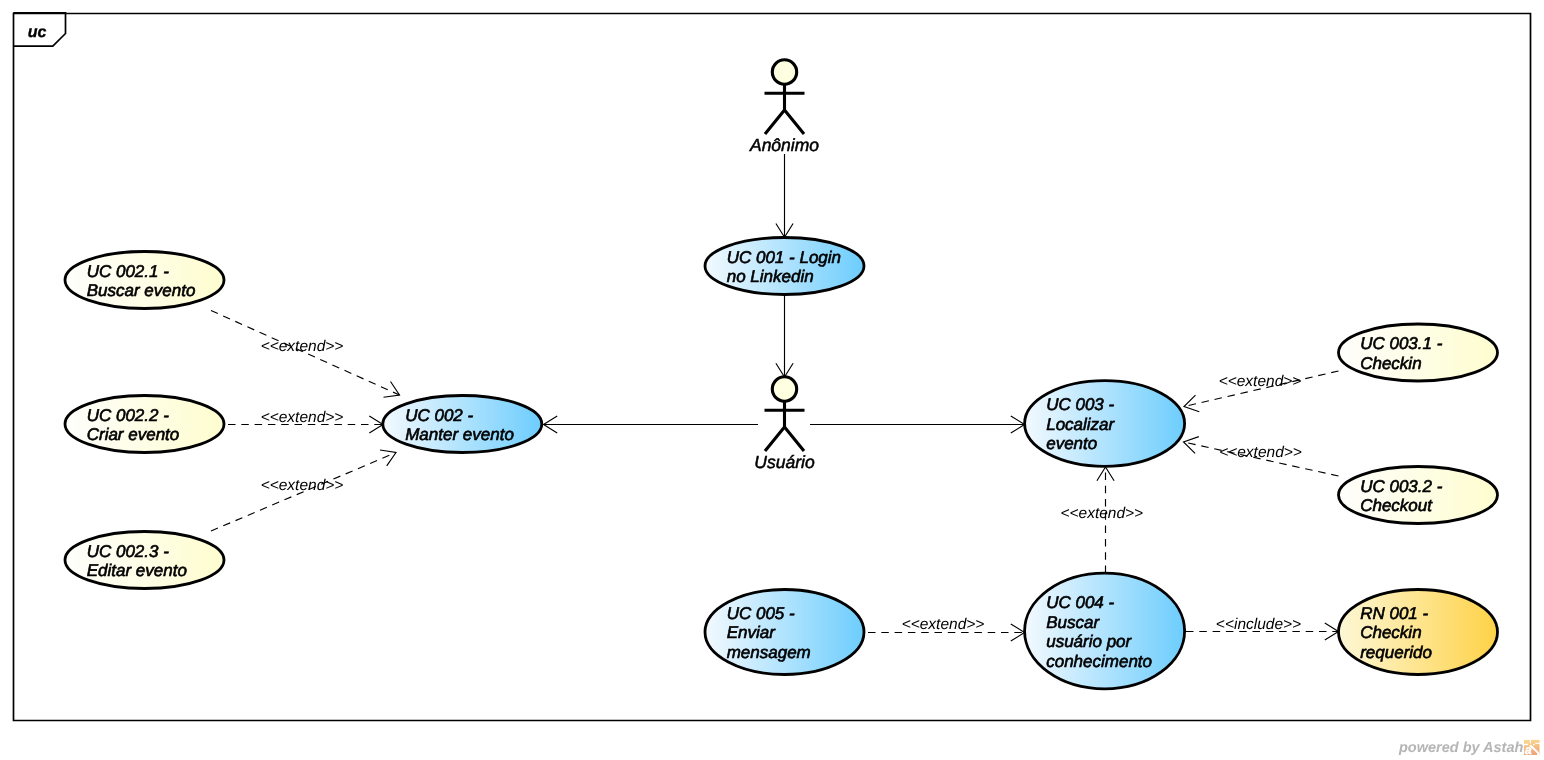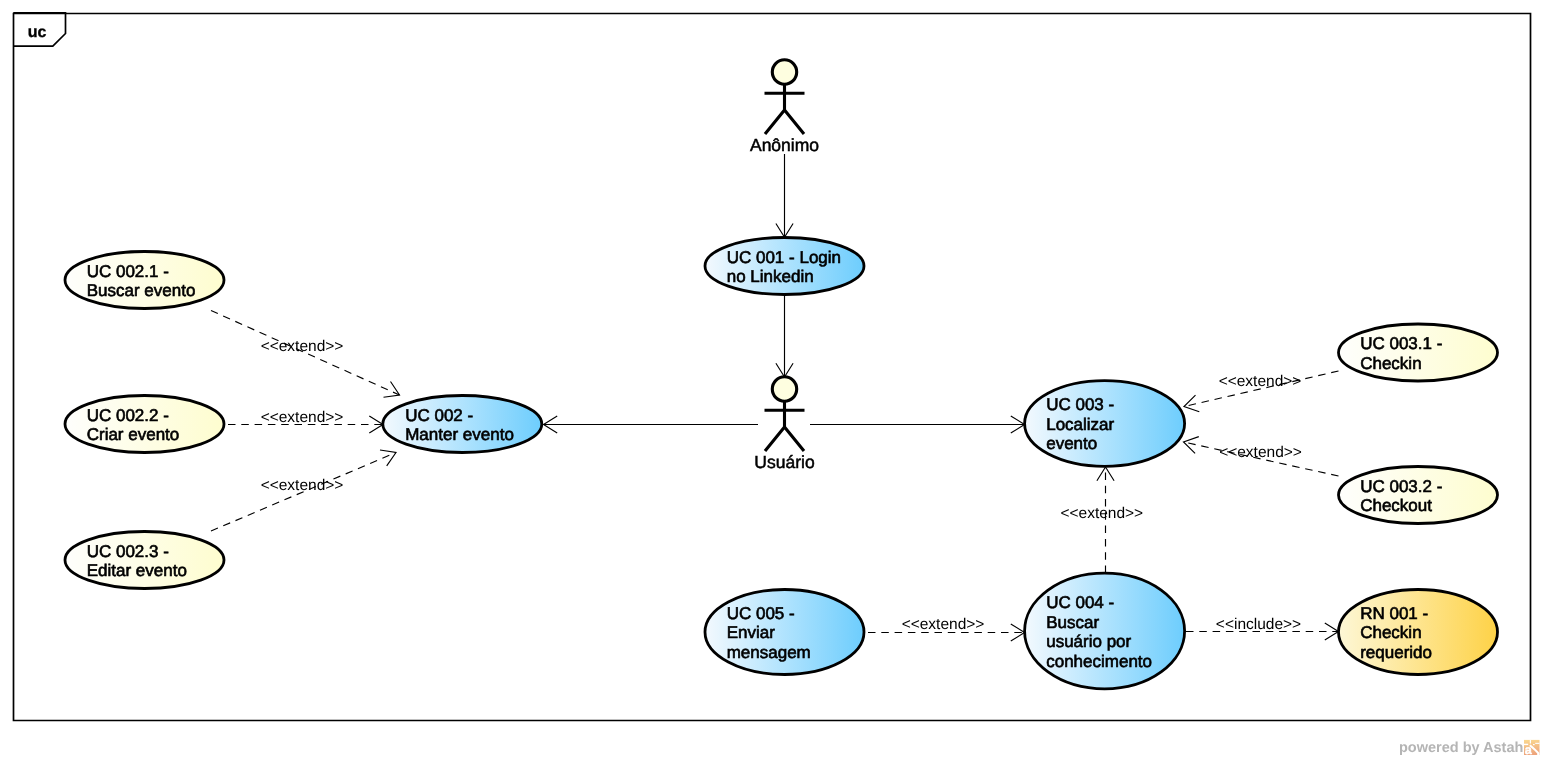--- a/index.html
+++ b/index.html
@@ -1,18 +1,18 @@
 <!DOCTYPE html>
 <html><head>
 <meta charset="utf-8">
 <style>
   html,body{margin:0;padding:0;background:#ffffff;}
   body{width:1544px;height:760px;overflow:hidden;
        font-family:"Liberation Sans",sans-serif;}
-  #stage{position:relative;width:1544px;height:760px;background:#fff;}
+  #stage{position:relative;width:1544px;height:760px;background:#fff;font-style:italic;}
   svg{display:block;}
   text{white-space:pre;-webkit-font-smoothing:antialiased;text-rendering:geometricPrecision;}
   .uc-text{font-family:"Liberation Sans",sans-serif;font-size:17px;fill:#000;stroke:#000;stroke-width:0.62;}
   .stereo{font-family:"Liberation Sans",sans-serif;font-size:15.5px;fill:#000;}
   .actor-label{font-family:"Liberation Sans",sans-serif;font-size:17.5px;fill:#000;stroke:#000;stroke-width:0.5;}
   .frame-tab{font-family:"Liberation Sans",sans-serif;font-size:16px;font-weight:bold;fill:#000;stroke:#000;stroke-width:0.35;}
   .astah-text{font-family:"Liberation Sans",sans-serif;font-size:14.5px;font-weight:bold;fill:#b5b5b5;}
   .ell{stroke:#000;stroke-width:2.8;}
   .assoc{stroke:#000;stroke-width:1.15;fill:none;}
   .dash{stroke:#000;stroke-width:1.15;fill:none;stroke-dasharray:7.5 5.8;}

